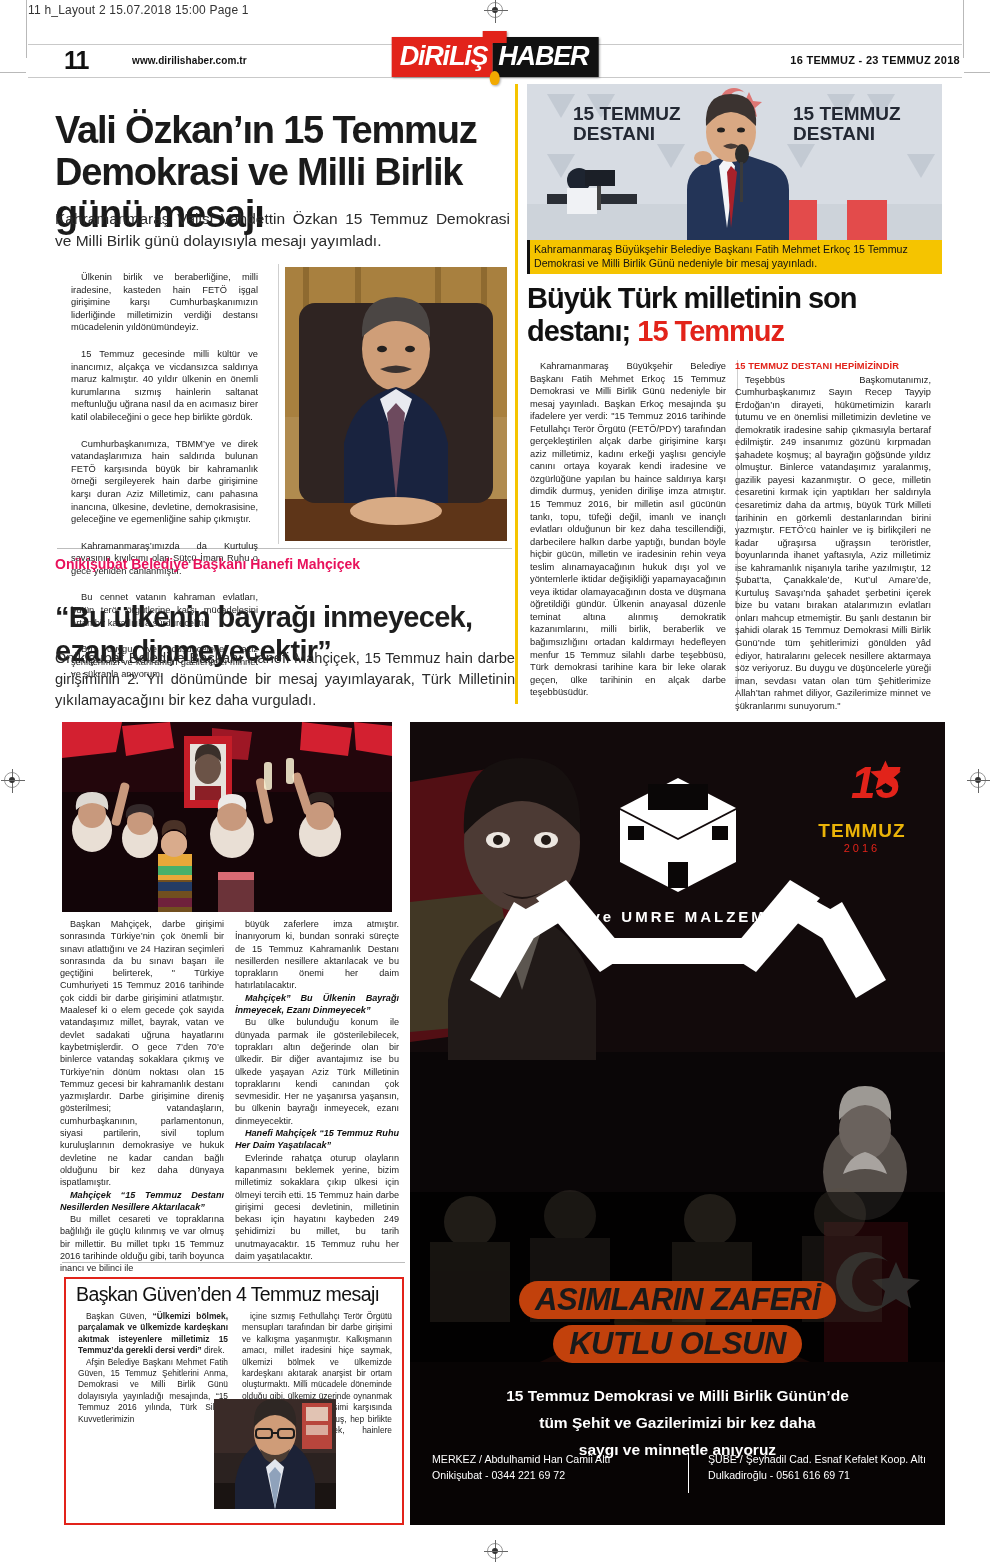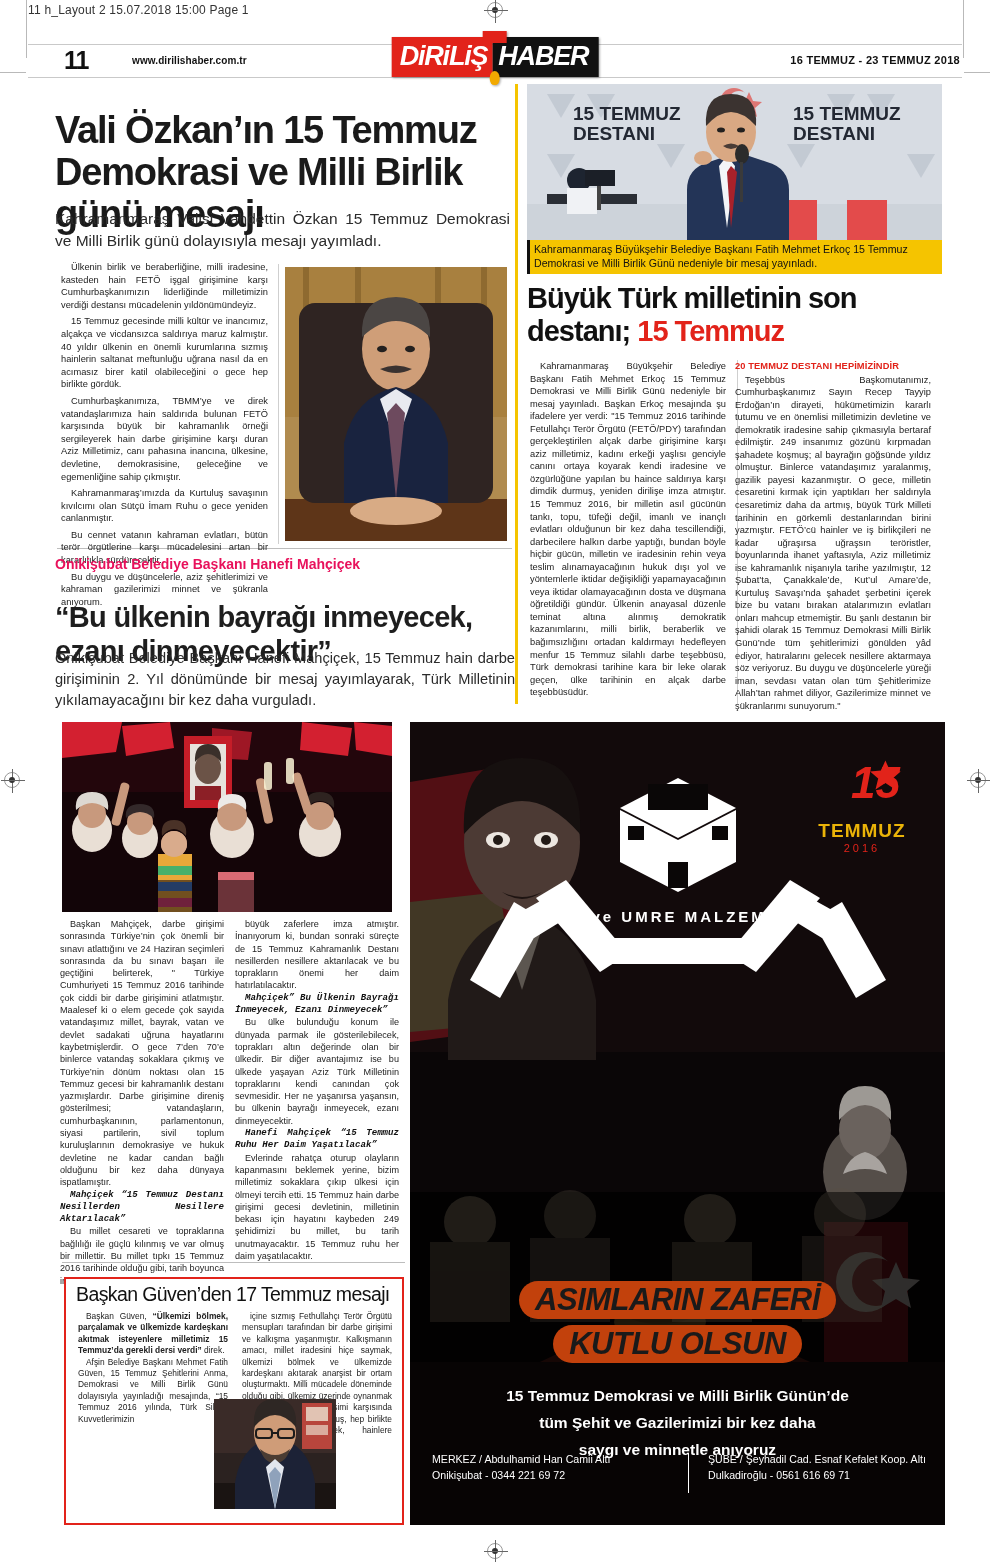--- a/index.html
+++ b/index.html
@@ -90,21 +90,21 @@
   }
   .a1-sub {
     position:absolute; left:55px; top:208px; width:455px;
     font-size:15.5px; line-height:22px; color:#2b2b2b; text-align:justify;
   }
   .a1-body {
     position:absolute; left:57px; top:257px; width:215px;
     font-size:9.3px; line-height:12.6px; color:#222; text-align:justify;
     column-count:1;
   }
-  .a1-body p { margin:4px; text-indent:10px; }
+  .a1-body p { margin:14px; text-indent:10px; }
   .a1-photo {
     position:absolute; left:285px; top:267px; width:222px; height:274px;
     overflow:hidden; background:#8a6a3a;
   }
 
   
   .a2-kicker {
     position:absolute; left:55px; top:556px; width:460px;
     font-size:14px; color:#e8115b; font-weight:600;
   }
@@ -162,21 +162,21 @@
     position:absolute; left:60px; top:918px; width:345px; height:350px;
   }
   .a4-col {
     position:absolute; top:0; width:164px;
     font-size:9.1px; line-height:12.3px; color:#222; text-align:justify;
   }
   .a4-col p { margin:0; text-indent:10px; }
   .a4-col.c1 { left:0; }
   .a4-col.c2 { left:175px; }
   .a4-sub {
-    font-weight:bold; font-style:italic; text-indent:0; color:#111;font-family:Liberation Mono, monospace;
+    font-weight:bold; font-style:italic; text-indent:0; color:#111;
   }
 
   
   .box {
     position:absolute; left:64px; top:1277px; width:340px; height:248px;
     border:2px solid #e2231a; background:#fff; overflow:hidden;
   }
   .box-title {
     position:absolute; left:10px; top:4px; width:324px;
     font-size:19.5px; letter-spacing:-.6px; color:#111;
@@ -368,21 +368,21 @@
 <h2 class="a3-head">
   <span>Büyük Türk milletinin son destanı;</span>
   <span class="red">15 Temmuz</span>
 </h2>
 
 <div class="a3-cols">
   <div class="a3-col c1">
     <p>Kahramanmaraş Büyükşehir Belediye Başkanı Fatih Mehmet Erkoç 15 Temmuz Demokrasi ve Milli Birlik Günü nedeniyle bir mesaj yayınladı. Başkan Erkoç mesajında şu ifadelere yer verdi: "15 Temmuz 2016 tarihinde Fetullahçı Terör Örgütü (FETÖ/PDY) tarafından gerçekleştirilen alçak darbe girişimine karşı aziz milletimiz, kadını erkeği yaşlısı genciyle canını ortaya koyarak kendi iradesine ve özgürlüğüne yapılan bu haince saldırıya karşı dimdik durmuş, yeniden dirilişe imza atmıştır. 15 Temmuz 2016, bir milletin asıl gücünün tankı, topu, tüfeği değil, imanlı ve inançlı evlatları olduğunun bir kez daha tescillendiği, darbecilere halkın darbe yaptığı, bundan böyle hiçbir gücün, milletin ve iradesinin rehin veya teslim alınamayacağının hukuk dışı yol ve yöntemlerle iktidar değişikliği yapamayacağının veya iktidar olamayacağının dosta ve düşmana öğretildiği gündür. Ülkenin anayasal düzenle teminat altına alınmış demokratik kazanımlarını, milli birlik, beraberlik ve bağımsızlığını ortadan kaldırmayı hedefleyen menfur 15 Temmuz silahlı darbe teşebbüsü, Türk demokrasi tarihine kara bir leke olarak geçen, ülke tarihinin en alçak darbe teşebbüsüdür.</p>
   </div>
   <div class="a3-col c2">
-    <div class="a3-subhead">20 TEMMUZ DESTANI HEPİMİZİNDİR</div>
+    <div class="a3-subhead">15 TEMMUZ DESTANI HEPİMİZİNDİR</div>
     <p>Teşebbüs Başkomutanımız, Cumhurbaşkanımız Sayın Recep Tayyip Erdoğan’ın dirayeti, hükümetimizin kararlı tutumu ve en önemlisi milletimizin devletine ve demokratik iradesine sahip çıkmasıyla bertaraf edilmiştir. 249 insanımız gözünü kırpmadan şahadete koşmuş; al bayrağın göğsünde yıldız olmuştur. Binlerce vatandaşımız yaralanmış, gazilik payesi kazanmıştır. O gece, milletin cesaretini kırmak için yaptıkları her saldırıyla cesaretimiz daha da artmış, büyük Türk Milleti tarihinin en görkemli destanlarından birini yazmıştır. FETÖ’cü hainler ve iş birlikçileri ne kadar uğraşırsa uğraşsın teröristler, boyunlarında ihanet yaftasıyla, Aziz milletimiz ise kahramanlık nişanıyla tarihe yazılmıştır, 12 Şubat’ta, Çanakkale’de, Kut’ul Amare’de, Kurtuluş Savaşı’nda şahadet şerbetini içerek bize bu vatanı bırakan atalarımızın evlatları onları mahcup etmemiştir. Bu şanlı destanın bir şahidi olarak 15 Temmuz Demokrasi Milli Birlik Günü’nde tüm şehitlerimizi gönülden yâd ediyor, hatıralarını gelecek nesillere aktarmaya söz veriyoruz. Bu duygu ve düşüncelerle yüreği iman, sevdası vatan olan tüm Şehitlerimize Allah’tan rahmet diliyor, Gazilerimize minnet ve şükranlarımı sunuyorum."</p>
   </div>
 </div>
 
 <div class="crowd-photo">
   <svg width="330" height="190" viewBox="0 0 330 190" preserveAspectRatio="none">
     <rect width="330" height="190" fill="#140508"></rect>
     <rect x="0" y="0" width="330" height="70" fill="#23060c"></rect>
     <g fill="#d32030">
       <path d="M0 0 l60 0 l-6 30 l-54 6z"></path>
@@ -442,21 +442,21 @@
   <div class="a4-col c2">
     <p>büyük zaferlere imza atmıştır. İnanıyorum ki, bundan sonraki süreçte de 15 Temmuz Kahramanlık Destanı nesillerden nesillere aktarılacak ve bu toprakların önemi her daim hatırlatılacaktır.</p>
     <p class="a4-sub">Mahçiçek” Bu Ülkenin Bayrağı İnmeyecek, Ezanı Dinmeyecek”</p>
     <p>Bu ülke bulunduğu konum ile dünyada parmak ile gösterilebilecek, toprakları altın değerinde olan bir ülkedir. Bir diğer avantajımız ise bu ülkede yaşayan Aziz Türk Milletinin topraklarını kendi canından çok sevmesidir. Her ne yaşanırsa yaşansın, bu ülkenin bayrağı inmeyecek, ezanı dinmeyecektir.</p>
     <p class="a4-sub">Hanefi Mahçiçek “15 Temmuz Ruhu Her Daim Yaşatılacak”</p>
     <p>Evlerinde rahatça oturup olayların kapanmasını beklemek yerine, bizim milletimiz sokaklara çıkıp ülkesi için ölmeyi tercih etti. 15 Temmuz hain darbe girişimi gecesi devletinin, milletinin bekası için hayatını kaybeden 249 şehidimizi bu millet, bu tarih unutmayacaktır. 15 Temmuz ruhu her daim yaşatılacaktır.</p>
   </div>
 </div>
 
 <div class="box">
-  <div class="box-title">Başkan Güven’den 17 Temmuz mesajı</div>
+  <div class="box-title">Başkan Güven’den 4 Temmuz mesajı</div>
   <div class="box-col c1">
     <p><span>Başkan Güven, </span><b>“Ülkemizi bölmek, parçalamak ve ülkemizde kardeşkanı akıtmak isteyenlere milletimiz 15 Temmuz’da gerekli dersi verdi”</b><span> direk.</span></p>
     <p>Afşin Belediye Başkanı Mehmet Fatih Güven, 15 Temmuz Şehitlerini Anma, Demokrasi ve Milli Birlik Günü dolayısıyla yayınladığı mesajında, “15 Temmuz 2016 yılında, Türk Silahlı Kuvvetlerimizin</p>
   </div>
   <div class="box-col c2">
     <p>içine sızmış Fethullahçı Terör Örgütü mensupları tarafından bir darbe girişimi ve kalkışma yaşanmıştır. Kalkışmanın amacı, millet iradesini hiçe saymak, ülkemizi bölmek ve ülkemizde kardeşkanı akıtarak anarşist bir ortam oluşturmaktı. Milli mücadele döneminde olduğu gibi, ülkemiz üzerinde oynanmak istenen hain darbe girişimi karşısında milletimiz etle tırnak olmuş, hep birlikte darbecileri püskürterek, hainlere hadlerini bildirmiştir.</p>
   </div>
   <div class="box-photo">
     <svg width="122" height="110" viewBox="0 0 122 110" preserveAspectRatio="none">
       <rect width="122" height="110" fill="#2b2220"></rect>

